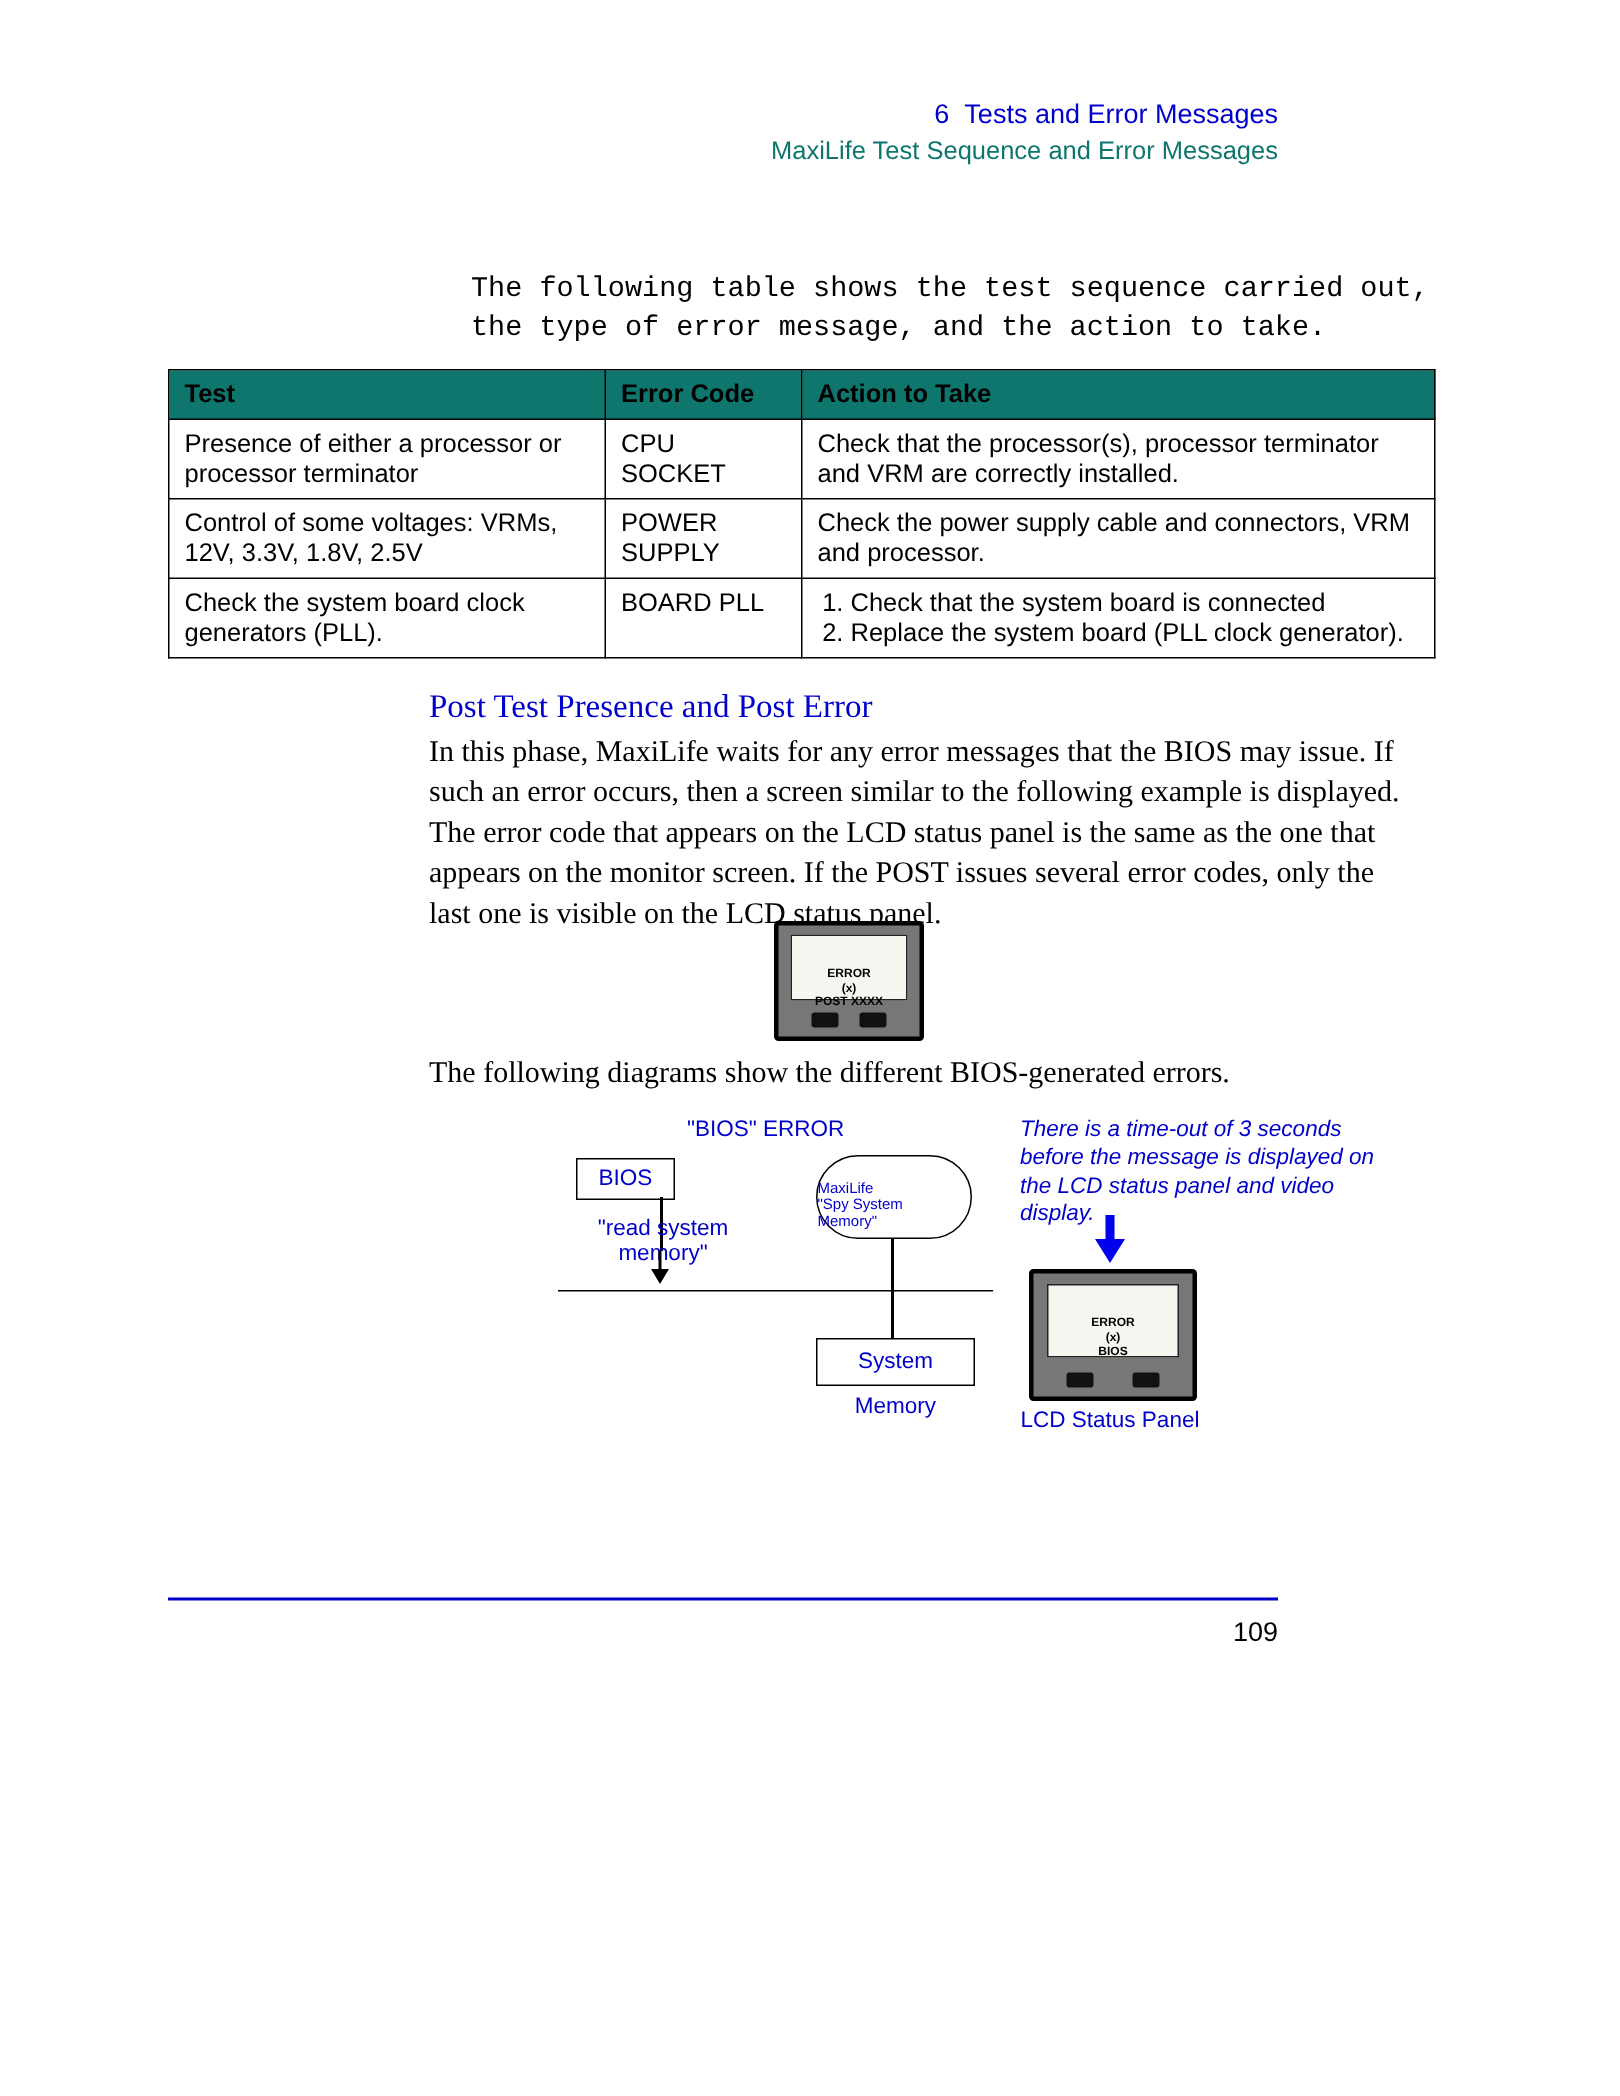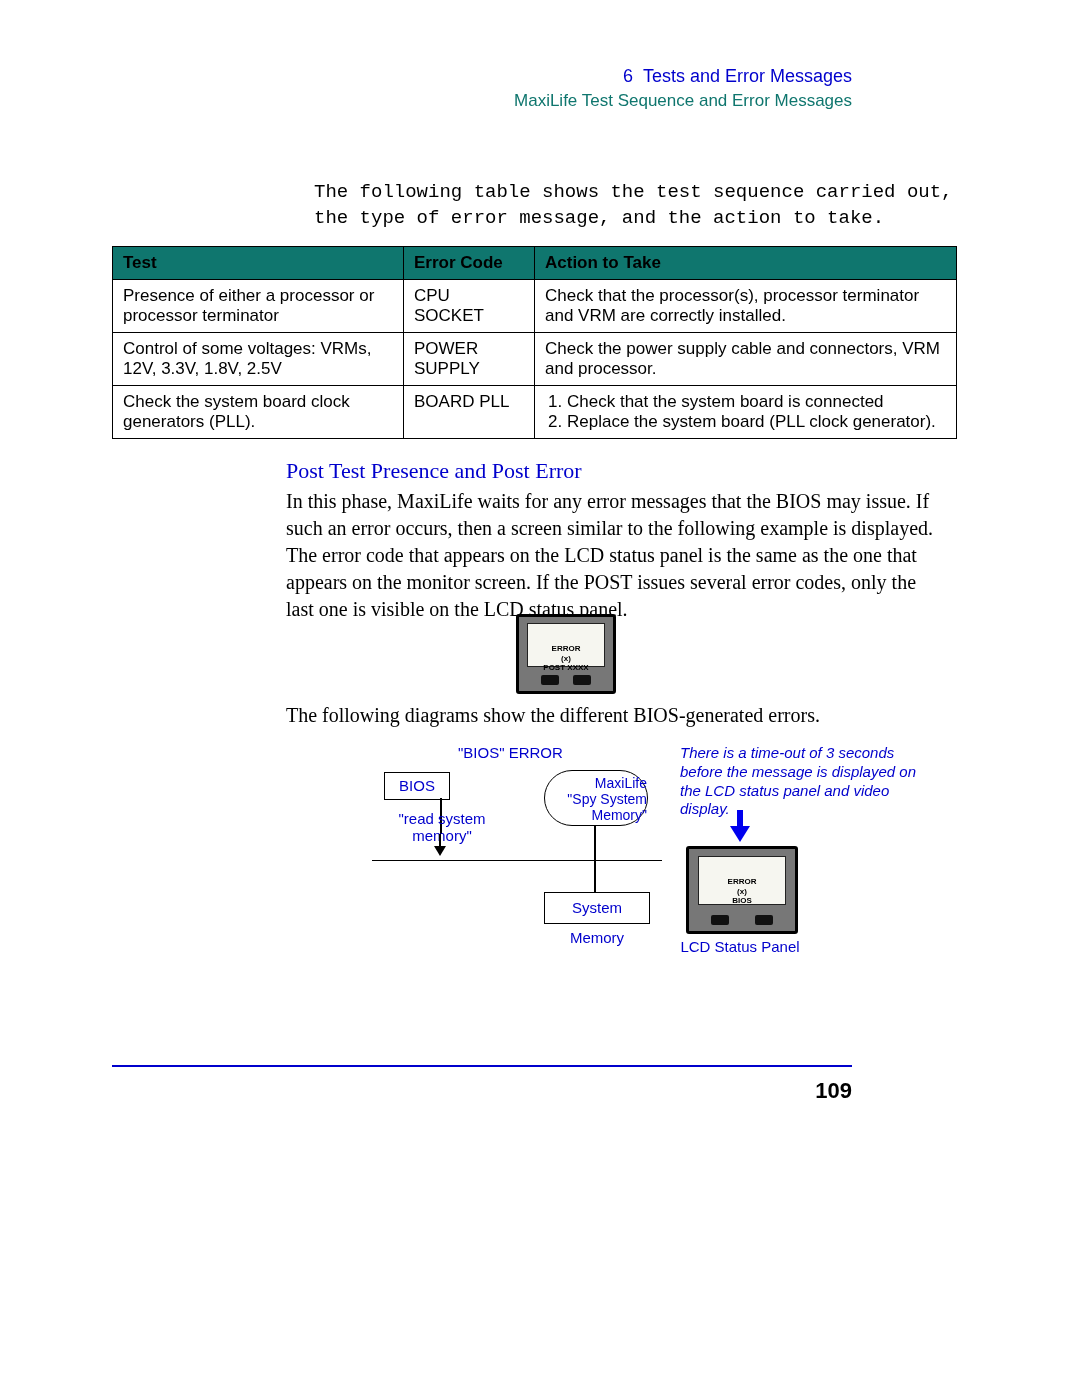--- a/index.html
+++ b/index.html
@@ -144,22 +144,22 @@
     border: 1px solid #000; background:#fff;
     text-align: center; line-height: 26px;
   }
   .diagram .readmem {
     position: absolute; left: 0px; top: 70px; width: 140px; text-align:center;
   }
   .diagram .maxilife {
     position: absolute; left: 172px; top: 30px;
     width: 104px; height: 56px;
     border: 1px solid #000; border-radius: 28px; background:#fff;
-    text-align: right; font-size: 14px;
-    padding-top: 4px; box-sizing: border-box;
+    text-align: left; font-size: 10px;
+    padding-top: 16px; box-sizing: border-box;
   }
   .diagram .hline {
     position: absolute; left: 0; top: 120px; width: 290px; border-top: 1.5px solid #000;
   }
   .diagram .arrow-down {
     position: absolute; left: 62px; top: 94px; width: 12px; height: 24px;
   }
   .diagram .arrow-down::before{
     content:""; position:absolute; left:5px; top:0; width:2px; height:14px; background:#000;
   }
@@ -196,21 +196,21 @@
     position:absolute; left: 680px; top: 938px;
     font-family: "Arial Narrow", Arial, sans-serif;
     color:#0000cc; font-size:15px; width:120px; text-align:center;
   }
   .rule {
     position: absolute; left: 112px; right: 140px; top: 1065px;
     border-top: 2px solid #0000cc;
   }
   .pgnum {
     position: absolute; right: 140px; top: 1078px;
-    font-family: "Arial Narrow", Arial, sans-serif; font-size: 22px; font-weight: bold;
+    font-family: "Arial Narrow", Arial, sans-serif; font-size: 18px;
   }
 </style>
 </head>
 <body>
 
 <div class="page">
 
   <div class="hdr">
     <div class="chap">
       <span>6</span>&nbsp;&nbsp;<span>Tests and Error Messages</span>

